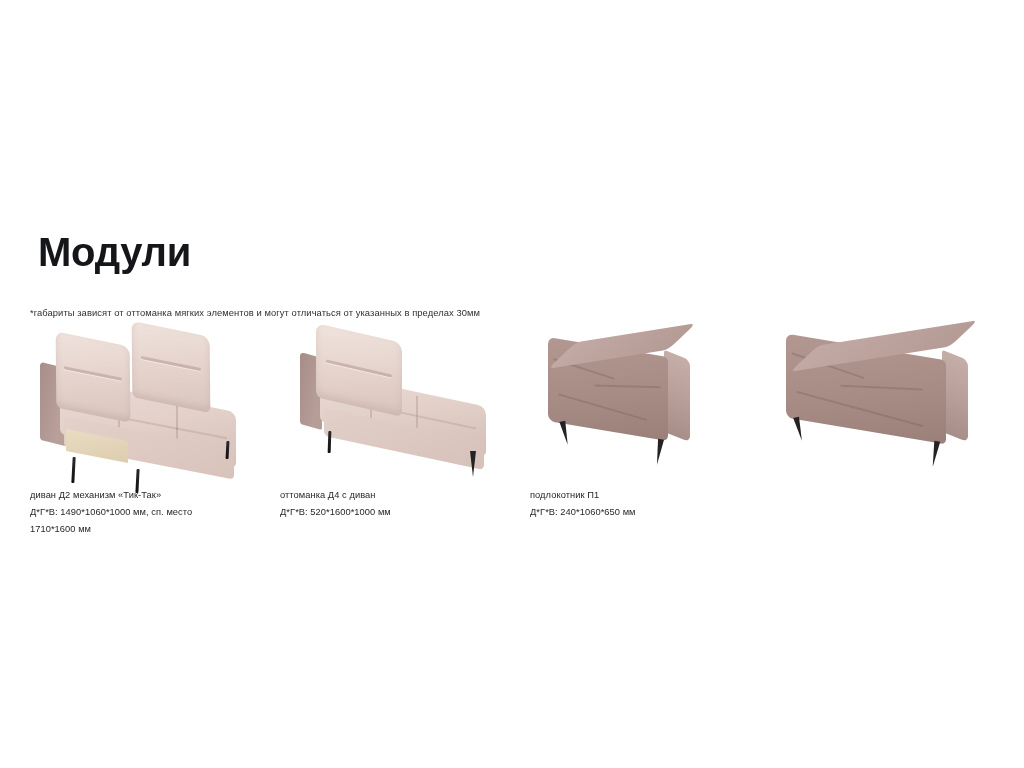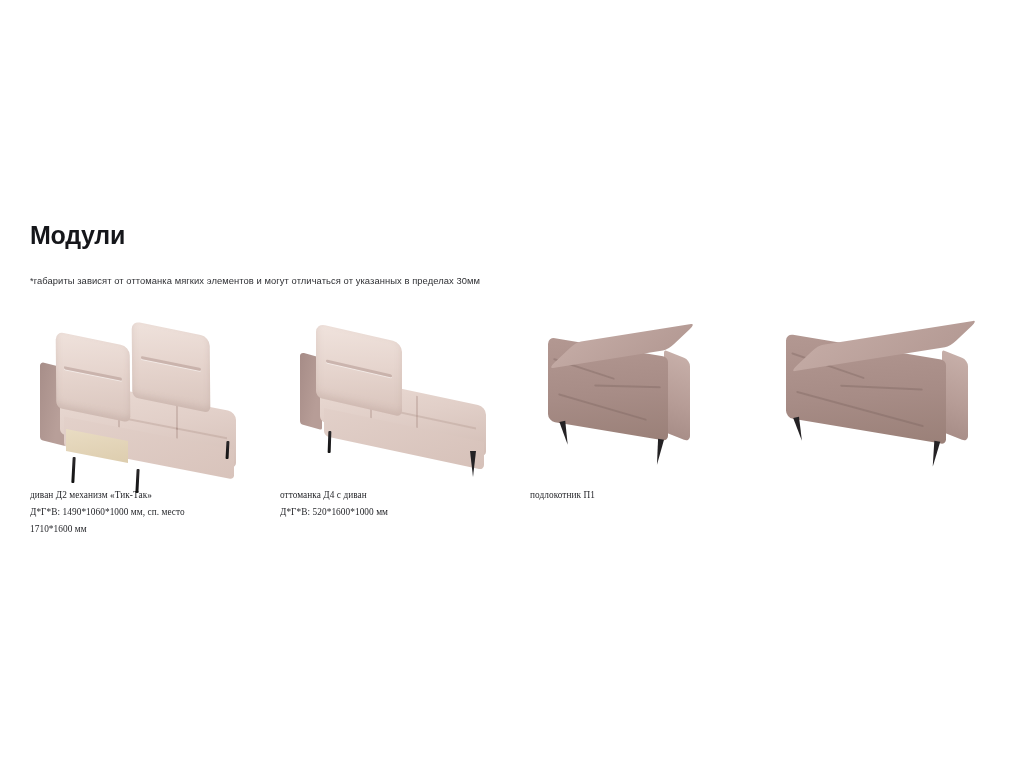--- a/index.html
+++ b/index.html
@@ -22,26 +22,26 @@
   }
 
   
   .heading-block {
     position: absolute;
     left: 30px;
     top: 222px;
     width: 960px;
   }
   .page-title {
-    font-size: 25px;
+    font-size: 40px;
     font-weight: bold;
     letter-spacing: -0.3px;
     color: #15161a;
     line-height: 1.1;
-    margin: 0;
+    margin: 8px;
   }
   .page-note {
     margin: 0;
     padding-top: 25px;
     font-size: 9.4px;
     font-weight: normal;
     color: #2f3034;
     letter-spacing: 0.07px;
     line-height: 1.35;
   }
@@ -67,21 +67,20 @@
   .module-caption {
     padding-top: 12px;
     font-size: 9.3px;
     color: #26272b;
     line-height: 1.82;
     letter-spacing: 0.06px;
   }
   .module-caption .cap-line {
     display: block;
     white-space: nowrap;
-    font-family: Liberation Serif, serif;
   }
 
   
   .leg {
     position: absolute;
     background: linear-gradient(to bottom, #2c2a2c 0%, #1b1a1c 60%, #111 100%);
     border-radius: 1px;
   }
   .leg.taper {
     background: none;
@@ -304,20 +303,21 @@
             <div class="seam" style="left:38%;width:56%;top:42%;transform:rotate(-8deg)"></div>
             <div class="seam" style="left:8%;width:74%;top:72%;transform:rotate(7deg)"></div>
           </div>
           <div class="top-face"></div>
           <div class="leg taper leg-l"></div>
           <div class="leg taper leg-r"></div>
         </div>
       </div>
       <div class="module-caption">
         <span class="cap-line">подлокотник П1</span>
+        <span class="cap-line">Д*Г*В: 240*1060*650 мм</span>
       </div>
     </div>
 
     <div class="module-card">
       <div class="module-figure">
         <div class="armrest p2">
           <div class="end-cap"></div>
           <div class="face">
             <div class="seam" style="left:3%;width:46%;top:28%;transform:rotate(10deg)"></div>
             <div class="seam" style="left:34%;width:52%;top:44%;transform:rotate(-7deg)"></div>

